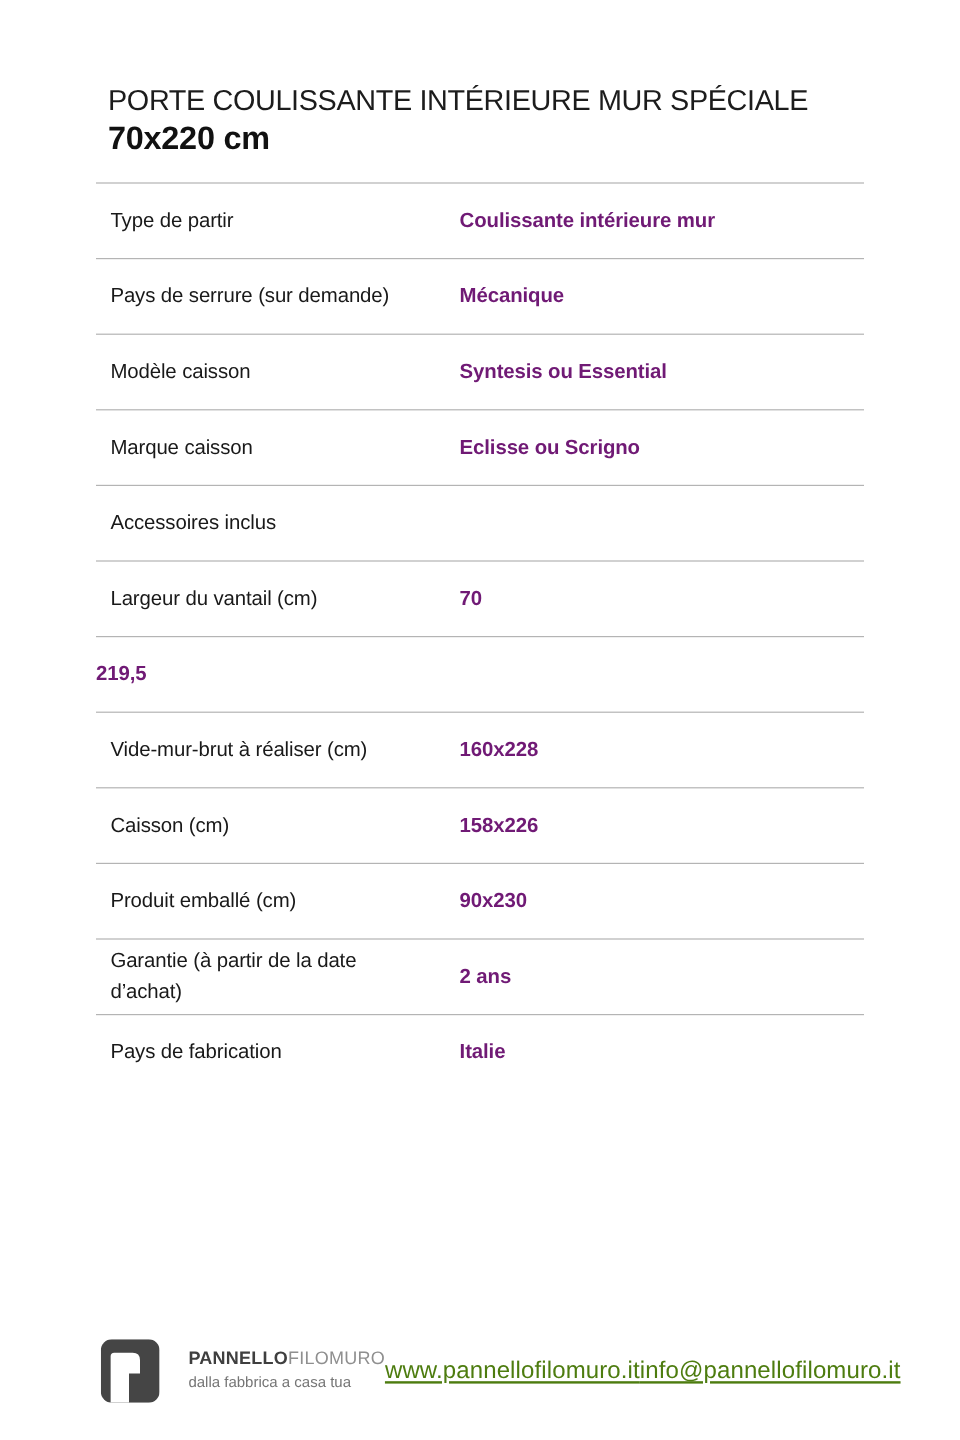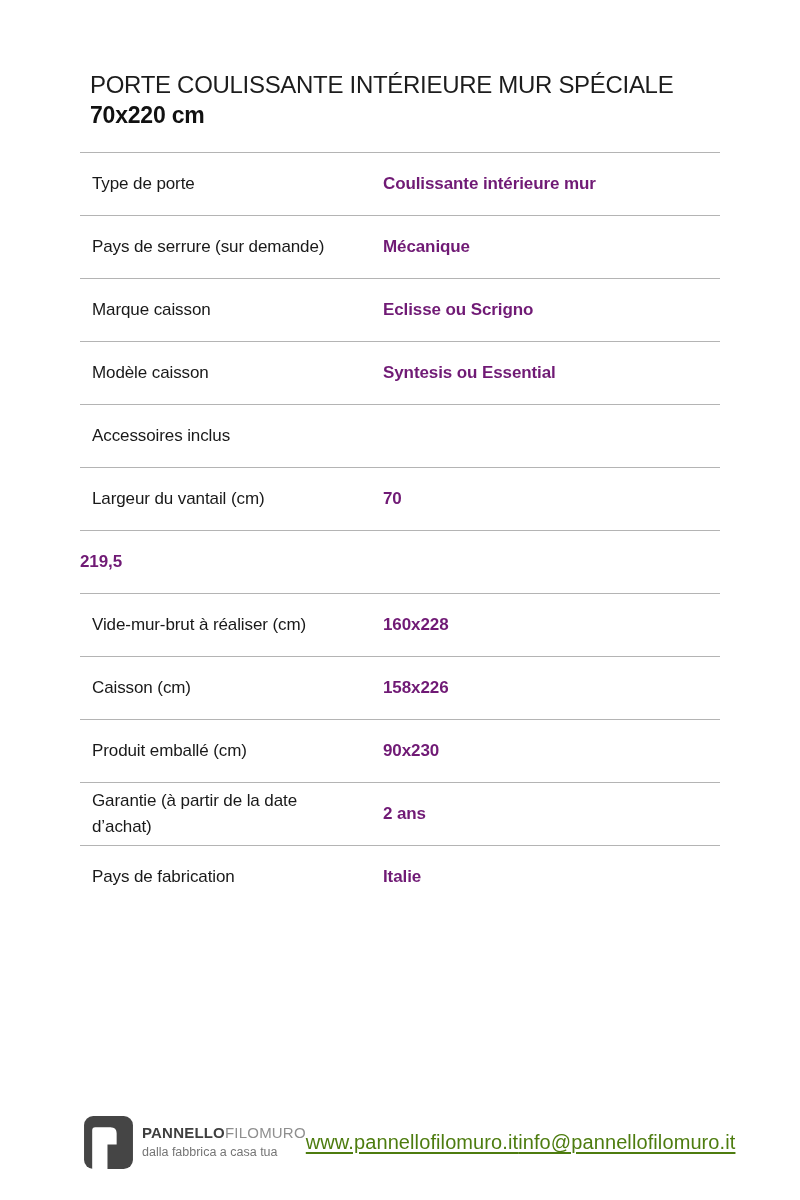--- a/index.html
+++ b/index.html
@@ -13,21 +13,21 @@
   }
   .sheet { position: relative; width: 640px; height: 1200px; background: #fff; }
 
   
   .title-block { position: absolute; top: 70px; left: 90px; width: 640px; }
   .title-line1 {
     font-size: 24px; font-weight: 500; letter-spacing: -0.3px;
     line-height: 30px; color: #1c1c1c; white-space: nowrap;
   }
   .title-line2 {
-    font-size: 23px; font-weight: 700; letter-spacing: -0.2px;
+    font-size: 27px; font-weight: 700; letter-spacing: -0.2px;
     line-height: 30px; color: #111;
   }
 
   
   .spec-table { position: absolute; top: 152px; left: 80px; width: 640px; }
   .spec-row {
     display: flex; align-items: center;
     min-height: 63px;
     border-top: 1px solid var(--divider, #b4b4b4);
   }
@@ -41,21 +41,21 @@
     flex: 1 1 auto; padding-right: 8px;
     font-size: 17px; line-height: 26px; font-weight: 700;
     letter-spacing: -0.1px; color: #701a75;
   }
 
   
   .footer {
     position: absolute; top: 1113px; left: 84px; right: 82px; height: 58px;
     display: flex; align-items: center; justify-content: space-between;
   }
-  .brand { display: flex; align-items: center; gap: 9px; }
+  .brand { display: flex; align-items: center; gap: 24px; }
   .brand-mark { display: block; width: 49px; height: 53px; }
   .brand-name { font-size: 15px; letter-spacing: 0.2px; line-height: 18px; white-space: nowrap; }
   .brand-name .bold { font-weight: 700; color: var(--logo-dark, #3f3f3f); }
   .brand-name .light { font-weight: 400; color: var(--logo-light, #8f8f8f); }
   .brand-tagline { font-size: 12.5px; color: var(--tagline, #757575); line-height: 16px; margin-top: 2px; }
   .footer-link {
     font-size: 20px; color: #4d7c0f; letter-spacing: 0.1px;
     text-decoration: underline; text-underline-offset: 3px; cursor: pointer; text-align: right;
   }
 </style>
@@ -64,37 +64,37 @@
 
 <div class="sheet">
 
   <div class="title-block">
     <div class="title-line1">PORTE COULISSANTE INTÉRIEURE MUR SPÉCIALE</div>
     <div class="title-line2">70x220 cm</div>
   </div>
 
   <div class="spec-table" id="spec-table">
     <div class="spec-row">
-      <div class="spec-label">Type de porte</div>
+      <div class="spec-label">Type de partir</div>
       <div class="spec-value">Coulissante intérieure mur</div>
     </div>
 
     <div class="spec-row">
       <div class="spec-label">Pays de serrure (sur demande)</div>
       <div class="spec-value">Mécanique</div>
     </div>
 
     <div class="spec-row">
-      <div class="spec-label">Marque caisson</div>
-      <div class="spec-value">Eclisse ou Scrigno</div>
+      <div class="spec-label">Modèle caisson</div>
+      <div class="spec-value">Syntesis ou Essential</div>
     </div>
 
     <div class="spec-row">
-      <div class="spec-label">Modèle caisson</div>
-      <div class="spec-value">Syntesis ou Essential</div>
+      <div class="spec-label">Marque caisson</div>
+      <div class="spec-value">Eclisse ou Scrigno</div>
     </div>
 
     <div class="spec-row">
       <div class="spec-label">Accessoires inclus</div>
     </div>
 
     <div class="spec-row">
       <div class="spec-label">Largeur du vantail (cm)</div>
       <div class="spec-value">70</div>
     </div>

